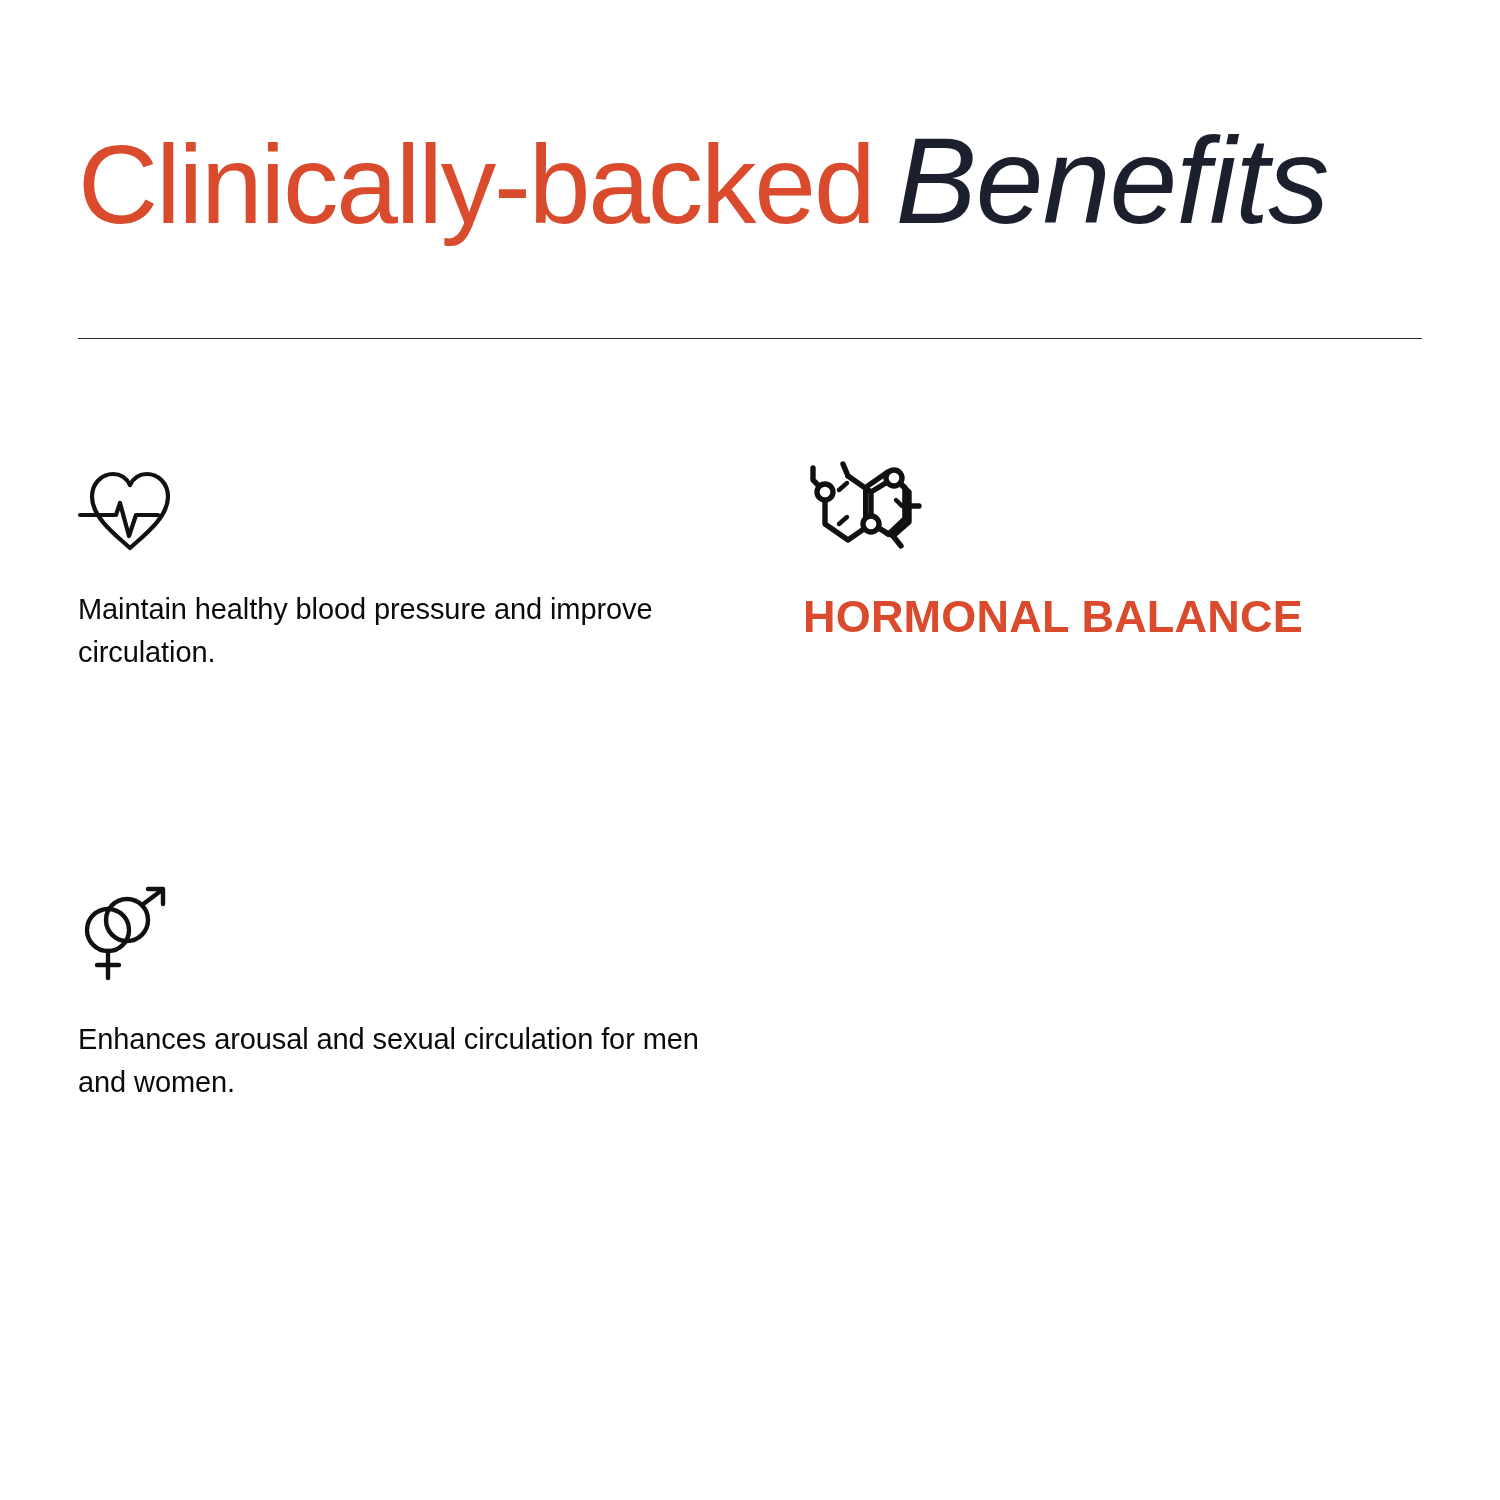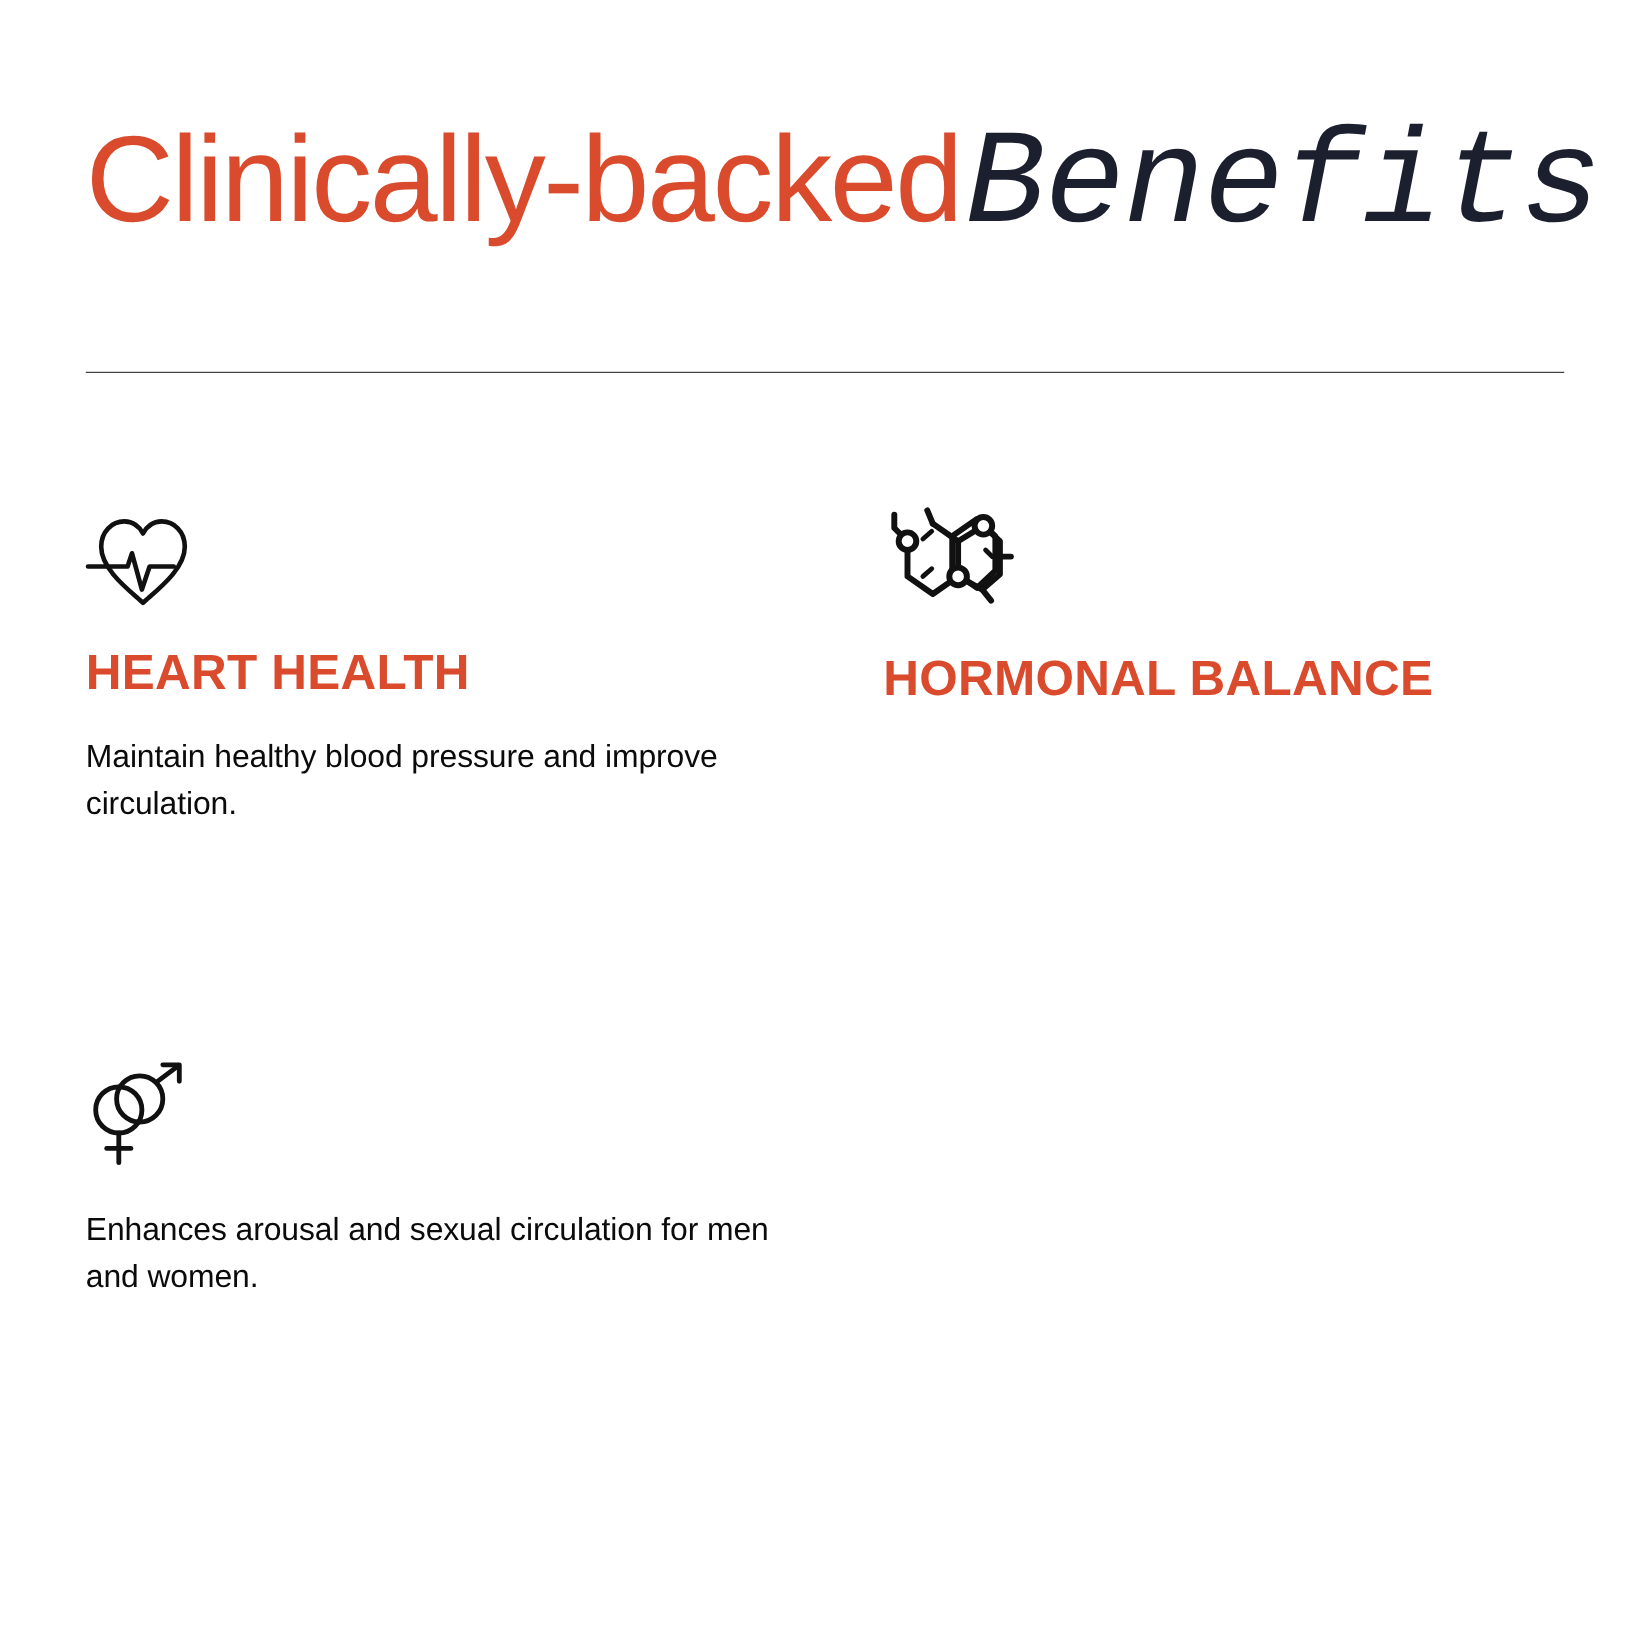--- a/index.html
+++ b/index.html
@@ -20,44 +20,44 @@
     width: 1500px;
     height: 1500px;
     background: #ffffff;
     box-sizing: border-box;
   }
 
   
   .title-block {
     position: absolute;
     left: 78px;
-    top: 108px;
+    top: 120px;
     width: 1345px;
     height: 170px;
     display: flex;
     align-items: baseline;
     white-space: nowrap;
   }
   .title-primary {
     font-family: "Liberation Sans", sans-serif;
     font-size: 111px;
     font-weight: 400;
     letter-spacing: -2.2px;
     color: #D94B2C;
     line-height: 1;
   }
   .title-accent {
-    font-family: Liberation Mono, monospace;
+    font-family: Liberation Sans, sans-serif;
     font-style: italic;
     font-size: 122px;
     font-weight: 400;
     letter-spacing: -1px;
     color: #1B1F2E;
     line-height: 1;
-    margin-left: 4px;
+    margin-left: 22px;
   }
 
   
   .divider {
     position: absolute;
     left: 78px;
     top: 338px;
     width: 1344px;
     height: 1px;
     background: #2b2b2b;
@@ -131,21 +131,20 @@
   <div class="benefits-grid">
 
     <div class="benefit-card col-1 row1">
       <div class="benefit-icon">
         <svg width="104" height="92" viewBox="0 0 104 92" fill="none" stroke="#111111" stroke-width="4.2" stroke-linecap="round" stroke-linejoin="round">
           <path d="M52 86 C40 75, 14 56, 14 35 C14 21, 24 12, 35 12 C43 12, 49 17, 52 23 C55 17, 61 12, 69 12 C80 12, 90 21, 90 35 C90 56, 64 75, 52 86 Z"></path>
           <path d="M2 53 L30 53 L38 53 L42 41 L51 74 L58 53 L80 53" fill="none" stroke="#111111" stroke-width="4.2"></path>
           <rect x="6" y="38" width="92" height="30" fill="#ffffff" opacity="0"></rect>
         </svg>
       </div>
-      <div class="benefit-title">HEART HEALTH</div>
       <p class="benefit-desc">Maintain healthy blood pressure and improve circulation.</p>
     </div>
 
 
     <div class="benefit-card col-1 row2">
       <div class="benefit-icon">
         <svg width="112" height="92" viewBox="0 0 112 92" fill="none" stroke="#111111" stroke-width="5.4" stroke-linecap="round" stroke-linejoin="round">
 
           <path d="M22 30 L22 62 L45 78 L68 62 L68 30 L45 14"></path>
 

